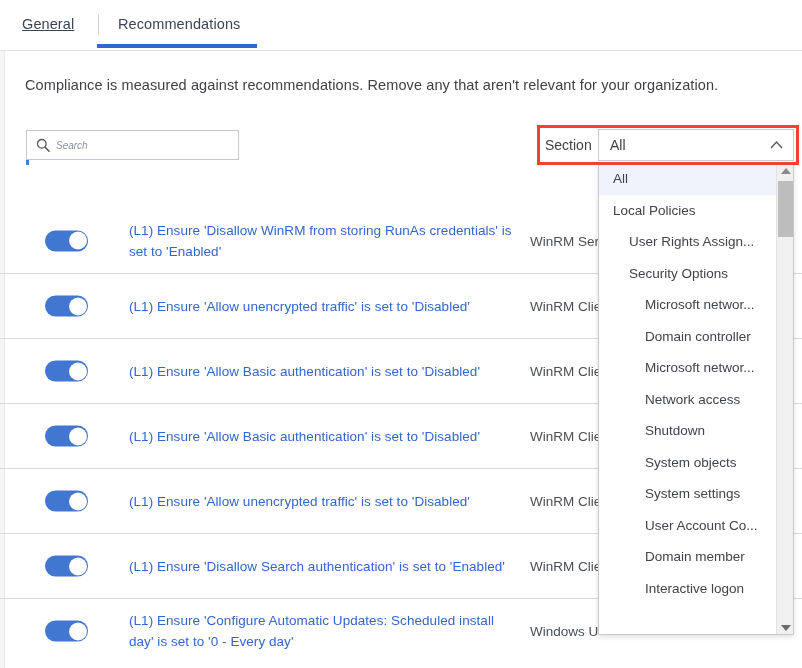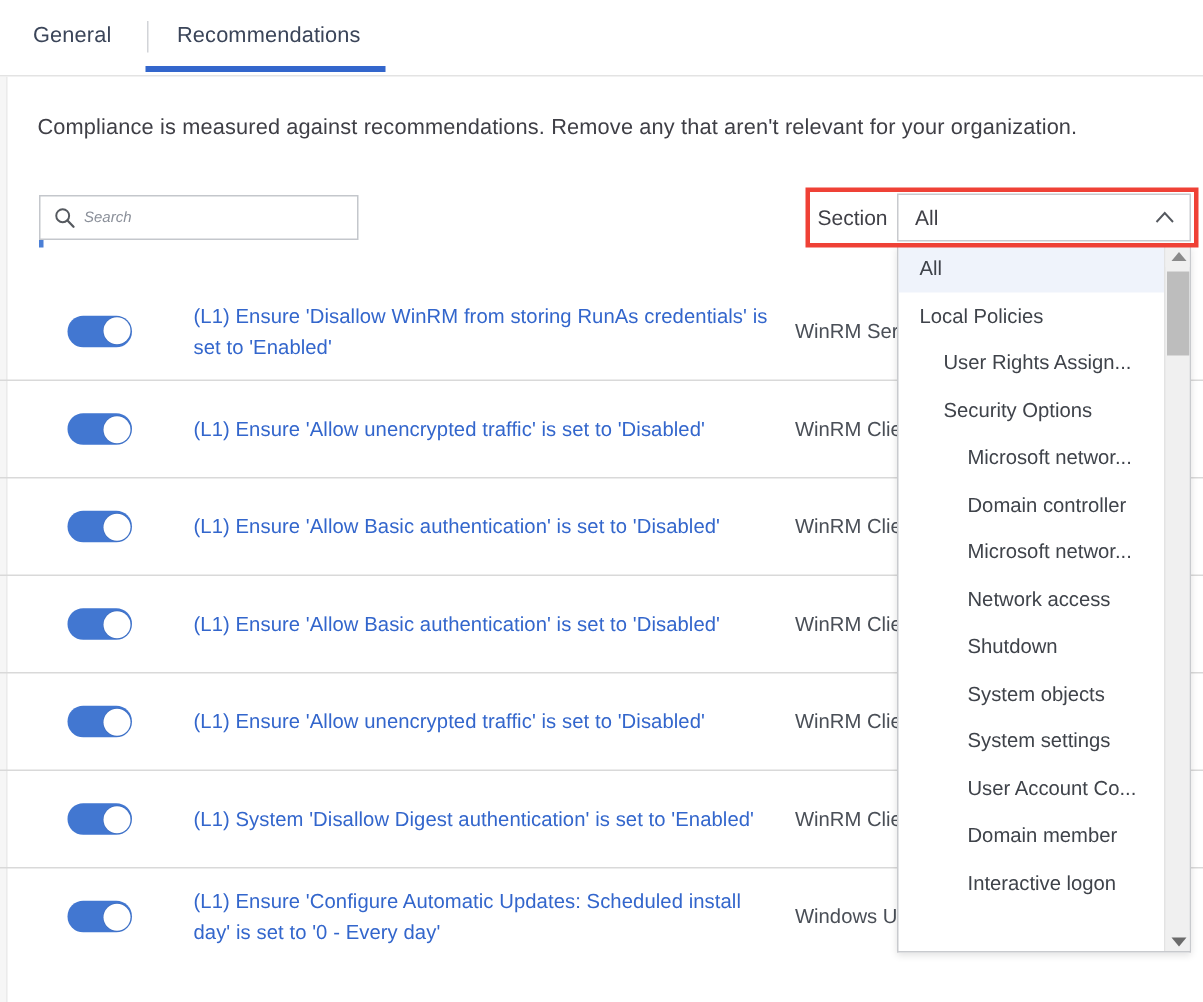--- a/index.html
+++ b/index.html
@@ -36,21 +36,21 @@
   }
   .tab {
     position: absolute;
     top: 16px;
     font-size: 14.5px;
     color: #3b4559;
     letter-spacing: .1px;
     cursor: pointer;
     white-space: nowrap;
   }
-  .tab-general { left: 22px; }
+  .tab-general { left: 22px; text-decoration: underline; }
   .tab-recs { left: 118px; }
   .tab-sep {
     position: absolute;
     left: 98px; top: 14px;
     width: 1px; height: 21px;
     background: #d2d4d8;
   }
   .tab-underline {
     position: absolute;
     left: 97px; top: 44px;
@@ -186,21 +186,21 @@
     margin-left: 6px;
     position: relative;
     top: -2px;
     border-left: 6px solid transparent;
     border-right: 6px solid transparent;
     border-top: 8px solid #2f61c4;
   }
 
   .rows {
     position: absolute;
-    left: 0; top: 188px;
+    left: 0; top: 208px;
     width: 716px;
   }
   .row {
     position: relative;
     width: 802px;
     border-top: 1px solid #d9d9d9;
   }
   .row:first-child { border-top: none; }
   .row-1line { height: 65px; }
   .row-2line { height: 65px; }
@@ -389,21 +389,21 @@
           <div class="knob"></div>
         </div>
       <div class="rec-text">(L1) Ensure 'Allow unencrypted traffic' is set to 'Disabled'</div>
       <div class="sec-text">WinRM Clie</div>
     </div>
 
     <div class="row row-1line">
       <div class="toggle">
           <div class="knob"></div>
         </div>
-      <div class="rec-text">(L1) System 'Disallow Digest authentication' is set to 'Enabled'</div>
+      <div class="rec-text">(L1) Ensure 'Disallow Search authentication' is set to 'Enabled'</div>
       <div class="sec-text">WinRM Clie</div>
     </div>
 
     <div class="row row-2line">
       <div class="toggle">
           <div class="knob"></div>
         </div>
       <div class="rec-text">(L1) Ensure 'Configure Automatic Updates: Scheduled install day' is set to '0 - Every day'</div>
       <div class="sec-text">Windows U</div>
     </div>

